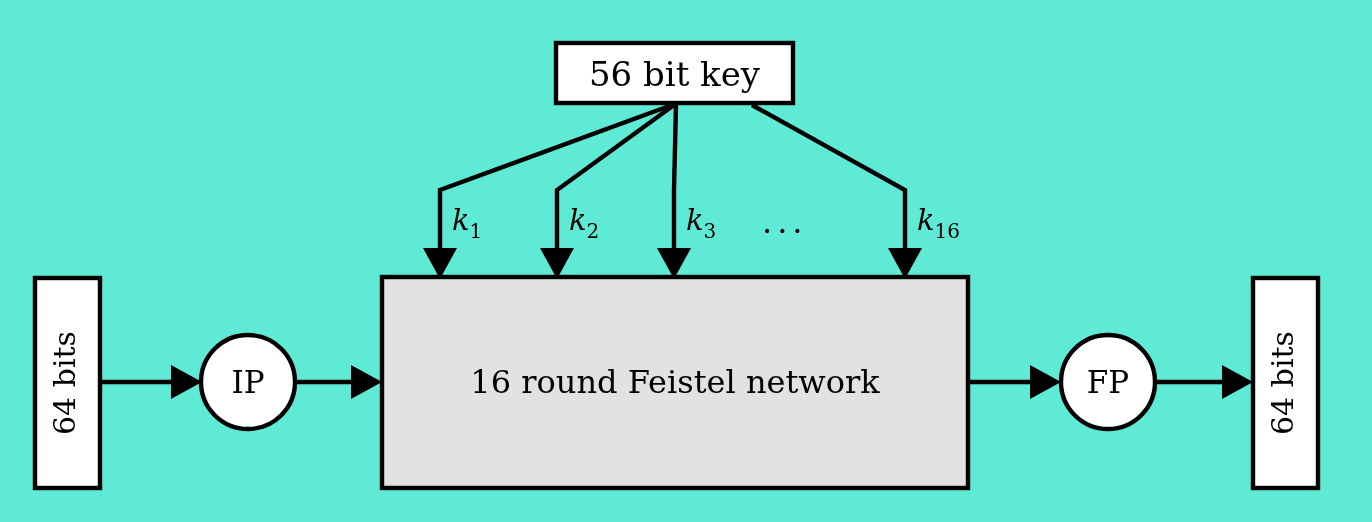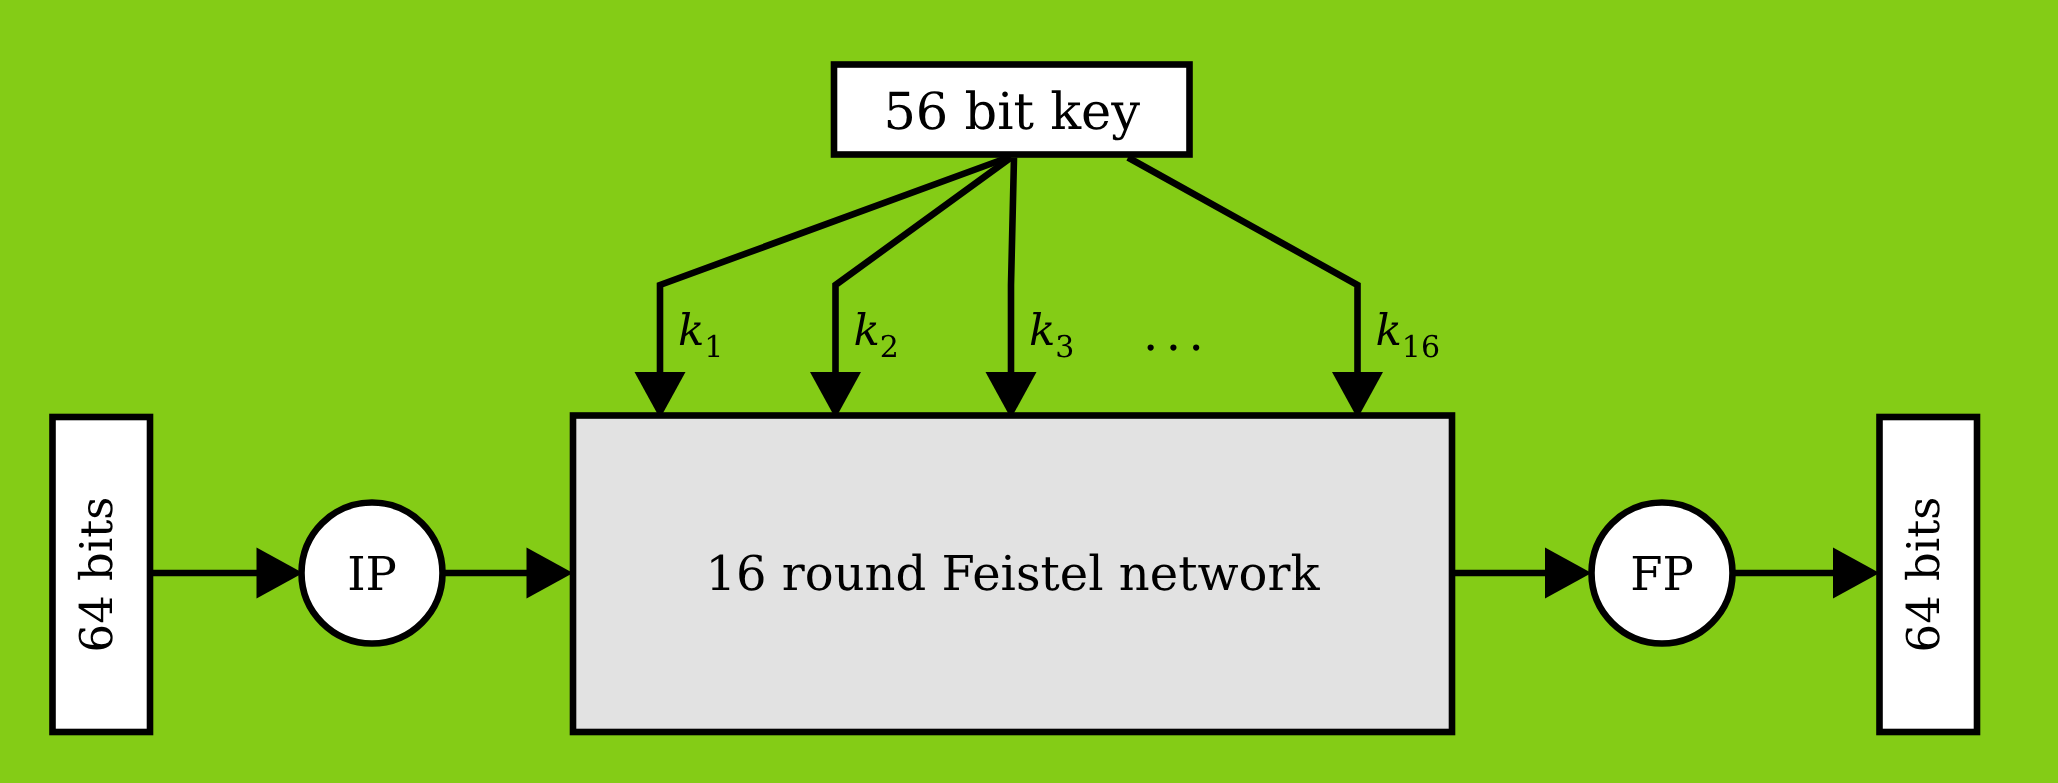--- a/index.html
+++ b/index.html
@@ -11,21 +11,21 @@
   body {
     width: 1372px;
     height: 522px;
     overflow: hidden;
     font-family: "DejaVu Serif", "Liberation Serif", serif;
   }
   #diagram-root {
     position: relative;
     width: 1372px;
     height: 522px;
-    background: #84cc16;
+    background: #5eead4;
   }
   svg.canvas {
     position: absolute;
     left: 0;
     top: 0;
     width: 1372px;
     height: 522px;
   }
   text {
     font-family: "DejaVu Serif", "Liberation Serif", serif;

